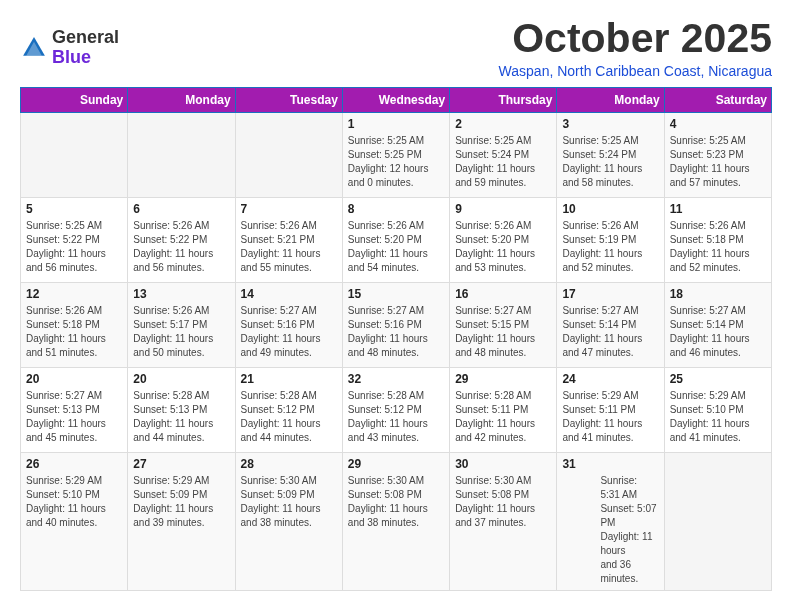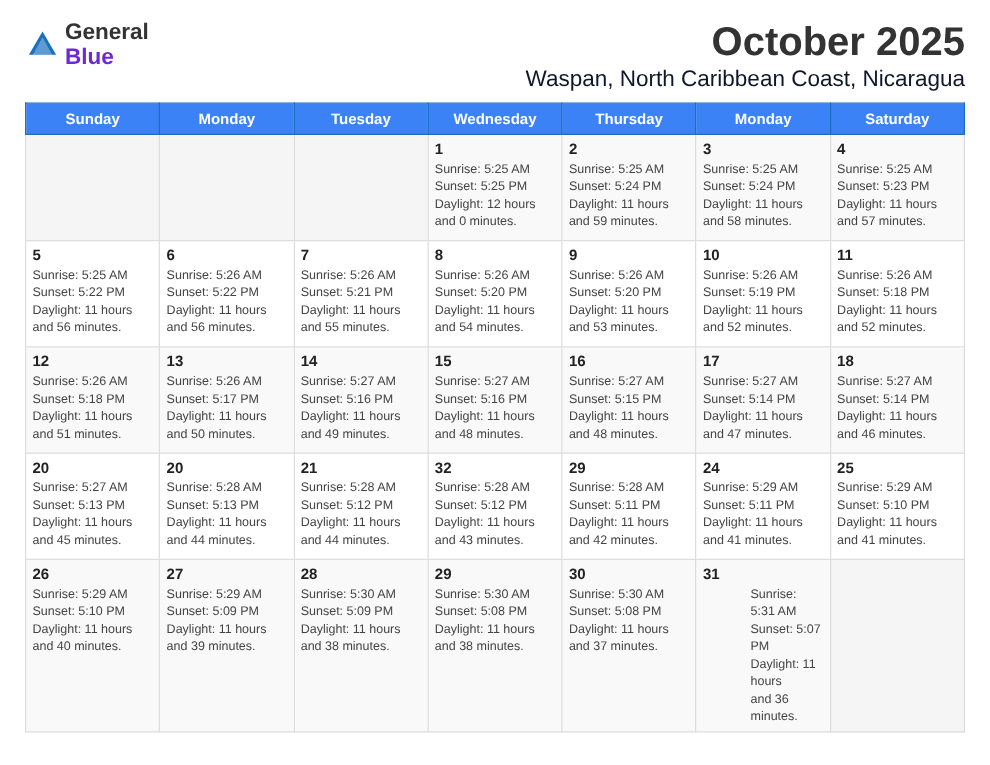--- a/index.html
+++ b/index.html
@@ -8,21 +8,21 @@
       background: #fff;
       width: 792px;
       min-height: 612px;
     }
     .page {
       width: 792px;
       padding: 16px 20px 16px 20px;
     }
     .header {
       display: flex;
-      align-items: flex-start;
+      align-items: center;
       justify-content: space-between;
       margin-bottom: 8px;
     }
     .logo {
       display: flex;
       align-items: center;
       gap: 4px;
     }
     .logo-text {
       font-size: 18px;
@@ -32,42 +32,42 @@
     .logo-general { color: #333; }
     .logo-blue { color: #6d28d9; }
     .logo-icon {
       width: 28px;
       height: 28px;
     }
     .title-block {
       text-align: right;
     }
     .month-title {
-      font-size: 32px;
+      font-size: 41px;
       font-weight: bold;
       color: #333;
       line-height: 1.1;
     }
     .location {
-      font-size: 18px;
-      color: #0f172a;
+      font-size: 14px;
+      color: #1d4ed8;
       margin-top: 2px;
     }
     .calendar {
       width: 100%;
       border-collapse: collapse;
       border: 1px solid #ccc;
     }
     .calendar th {
-      background-color: #3b82f6;
+      background-color: #a21caf;
       color: #fff;
       font-size: 12px;
       font-weight: bold;
       padding: 5px 4px;
-      text-align: center;
+      text-align: right;
       border: 1px solid #1a6fbf;
     }
     .calendar td {
       width: calc(100% / 7);
       vertical-align: top;
       padding: 4px 5px;
       font-size: 10.5px;
       color: #333;
       border: 1px solid #ddd;
       height: 85px;

